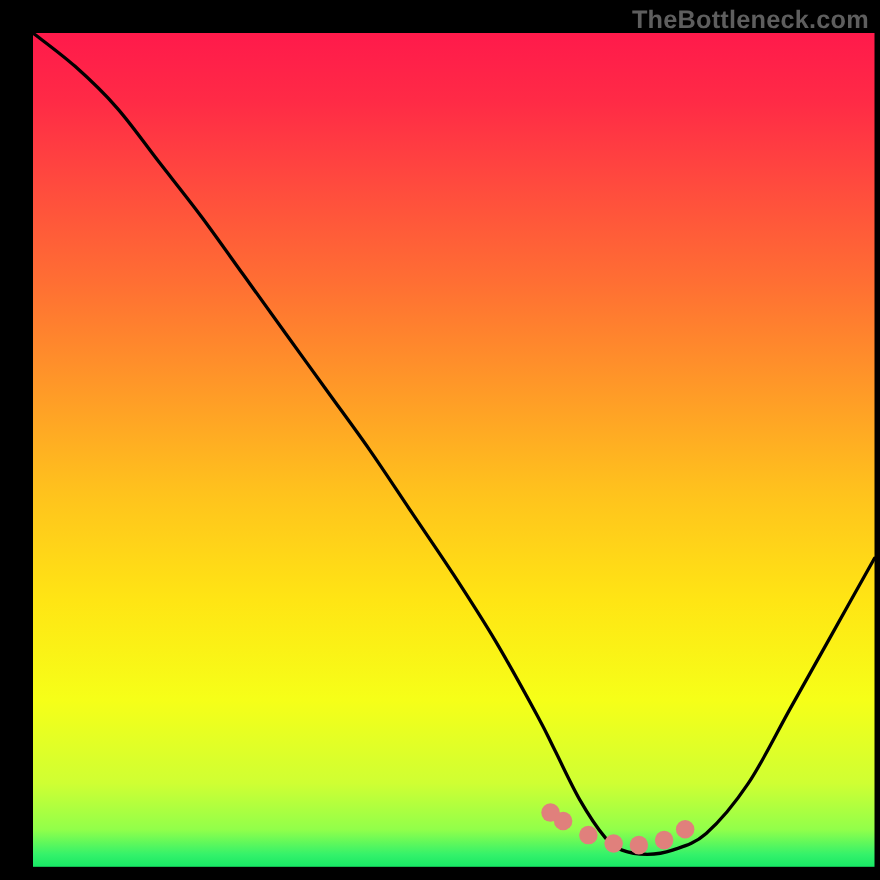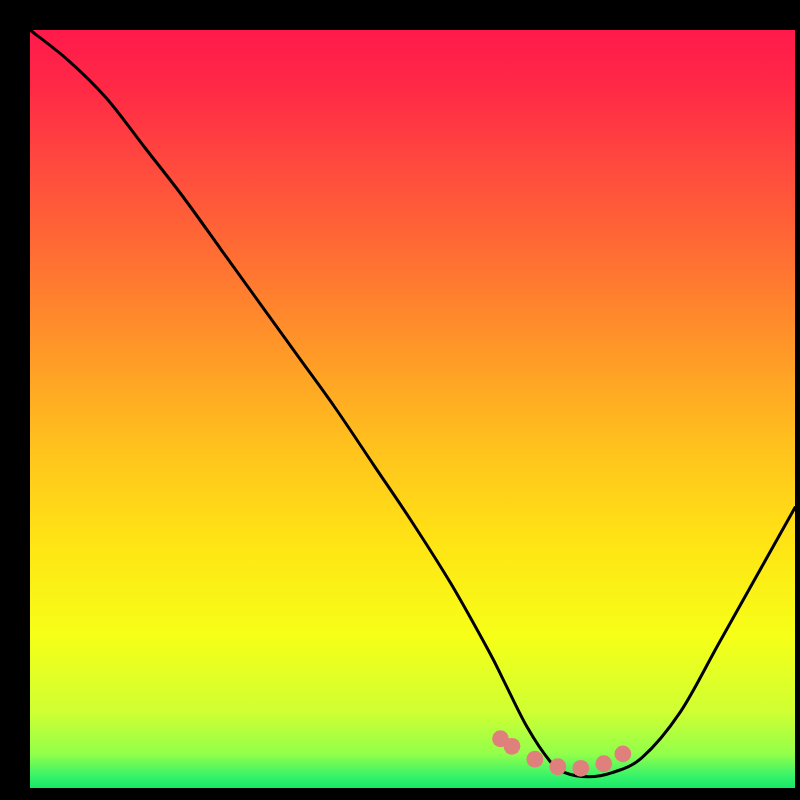--- a/index.html
+++ b/index.html
@@ -30,20 +30,21 @@
   svg {
     position: absolute;
     top: 0;
     left: 0;
   }
 </style>
 </head>
 <body>
 <div class="frame">
 
+<div class="watermark">TheBottleneck.com</div>
 
 <svg id="chart-svg" width="800" height="800" viewBox="0 0 800 800">
   <defs>
     <linearGradient id="bg-grad" x1="0" y1="0" x2="0" y2="1">
           <stop offset="0%" stop-color="#ff1a4b"></stop>
           <stop offset="8%" stop-color="#ff2a46"></stop>
           <stop offset="18%" stop-color="#ff4a3e"></stop>
           <stop offset="30%" stop-color="#ff6f33"></stop>
           <stop offset="42%" stop-color="#ff9728"></stop>
           <stop offset="55.00000000000001%" stop-color="#ffc21d"></stop>

